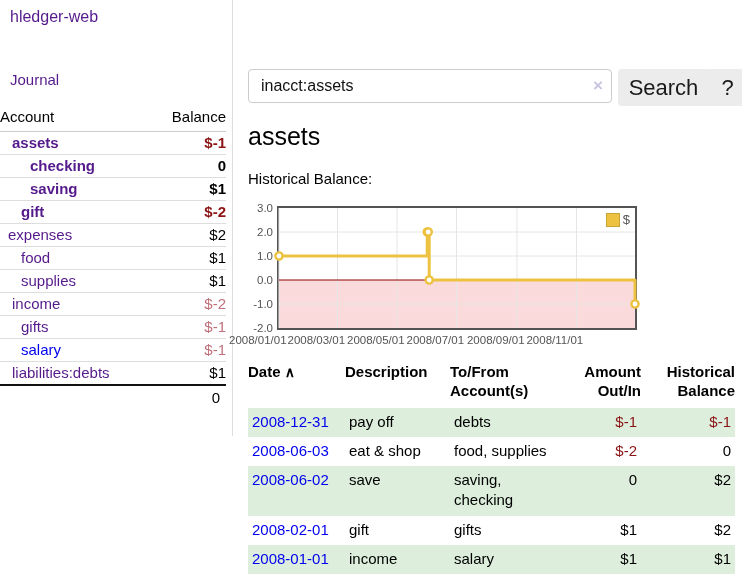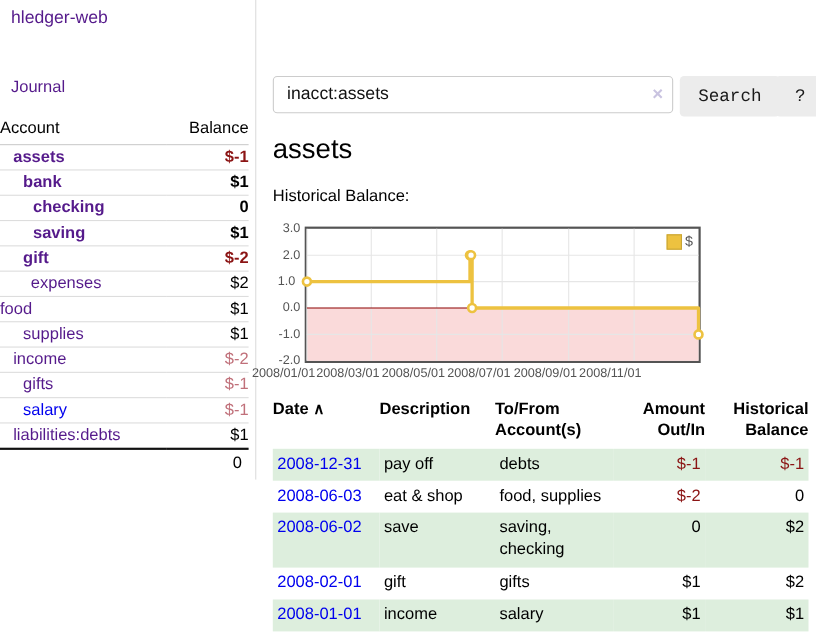--- a/index.html
+++ b/index.html
@@ -35,21 +35,21 @@
 
   
   .main{position:absolute;left:248px;top:0;width:494px;height:582px;}
   .main h1{position:absolute;left:0;top:0;margin:0;font-size:31px;font-weight:500;letter-spacing:-0.5px;}
   .searchbar{position:absolute;left:0;top:69px;width:494px;height:35px;}
   .search-input{position:absolute;left:0;top:0;width:320px;height:32px;border:1px solid #ccc;border-radius:4px;
     padding:0 30px 0 12px;font-size:16px;font-family:inherit;color:#111;outline:none;}
   .clear-x{position:absolute;left:338px;top:0;width:24px;height:34px;line-height:34px;text-align:center;
     color:#c9c3e0;font-size:17px;font-weight:bold;cursor:pointer;}
   .btn{position:absolute;top:0;height:35px;border:none;border-radius:4px;background:var(--btn);
-    font-family:Liberation Mono, monospace;font-size:16px;color:#1a1a1a;cursor:pointer;}
+    font-family:Liberation Sans, sans-serif;font-size:22px;color:#1a1a1a;cursor:pointer;}
   .search-btn{left:370px;width:79px;}
   .help-btn{left:457px;width:33px;}
   .main h2{position:absolute;left:0;top:122px;margin:0;font-size:25px;font-weight:400;}
   .hist-label{position:absolute;left:0;top:170px;font-size:15px;font-weight:normal;}
 
   
   .chart{position:absolute;left:0;top:200px;width:494px;height:150px;}
   .plot{position:absolute;left:29px;top:6px;width:356px;height:120px;border:2px solid var(--axis);background:#fff;}
   .plot svg{position:absolute;left:0;top:0;overflow:visible;}
   .ylab{position:absolute;left:0;width:25px;text-align:right;font-size:11.5px;color:var(--axis);line-height:14px;}
@@ -84,41 +84,37 @@
         <th class="h-acct">Account</th>
         <th class="h-bal">Balance</th>
       </tr>
     </thead>
     <tbody id="acct-body">
         <tr>
           <td style="padding-left: 12px;"><a class="acct-link b">assets</a></td>
           <td class="bal b neg-strong">$-1</td>
         </tr>
         <tr>
-          <td style="padding-left: 21px;"><a class="acct-link b">bank</a></td>
-          <td class="bal b">$1</td>
-        </tr>
-        <tr>
           <td style="padding-left: 30px;"><a class="acct-link b">checking</a></td>
           <td class="bal b">0</td>
         </tr>
         <tr>
           <td style="padding-left: 30px;"><a class="acct-link b">saving</a></td>
           <td class="bal b">$1</td>
         </tr>
         <tr>
           <td style="padding-left: 21px;"><a class="acct-link b">gift</a></td>
           <td class="bal b neg-strong">$-2</td>
         </tr>
         <tr>
-          <td style="padding-left: 28px;"><a class="acct-link">expenses</a></td>
+          <td style="padding-left: 8px;"><a class="acct-link">expenses</a></td>
           <td class="bal">$2</td>
         </tr>
         <tr>
-          <td style=""><a class="acct-link">food</a></td>
+          <td style="padding-left: 21px;"><a class="acct-link">food</a></td>
           <td class="bal">$1</td>
         </tr>
         <tr>
           <td style="padding-left: 21px;"><a class="acct-link">supplies</a></td>
           <td class="bal">$1</td>
         </tr>
         <tr>
           <td style="padding-left: 12px;"><a class="acct-link">income</a></td>
           <td class="bal neg-soft">$-2</td>
         </tr>
@@ -177,21 +173,21 @@
           <circle cx="150.2027397260274" cy="72" r="3.6" fill="#fff" stroke="#edc240" stroke-width="2.4"></circle>
           <circle cx="356" cy="96" r="3.6" fill="#fff" stroke="#edc240" stroke-width="2.4"></circle>
         </svg>
       <div class="legend">
         <span class="legend-swatch" style="background: rgb(237, 194, 64);"></span>
         <span class="legend-label">$</span>
       </div>
     </div>
   <div class="ylab" style="top: 1px;">3.0</div>
       <div class="ylab" style="top: 25px;">2.0</div>
-      <div class="ylab" style="top: 49px; text-align: center;">1.0</div>
+      <div class="ylab" style="top: 49px;">1.0</div>
       <div class="ylab" style="top: 73px;">0.0</div>
       <div class="ylab" style="top: 97px;">-1.0</div>
       <div class="ylab" style="top: 121px;">-2.0</div>
       <div class="xlab" style="left: -19px; top: 134px;">2008/01/01</div>
       <div class="xlab" style="left: 39.5205px; top: 134px;">2008/03/01</div>
       <div class="xlab" style="left: 99.0164px; top: 134px;">2008/05/01</div>
       <div class="xlab" style="left: 158.512px; top: 134px;">2008/07/01</div>
       <div class="xlab" style="left: 218.984px; top: 134px;">2008/09/01</div>
       <div class="xlab" style="left: 278.479px; top: 134px;">2008/11/01</div>
     </div>

